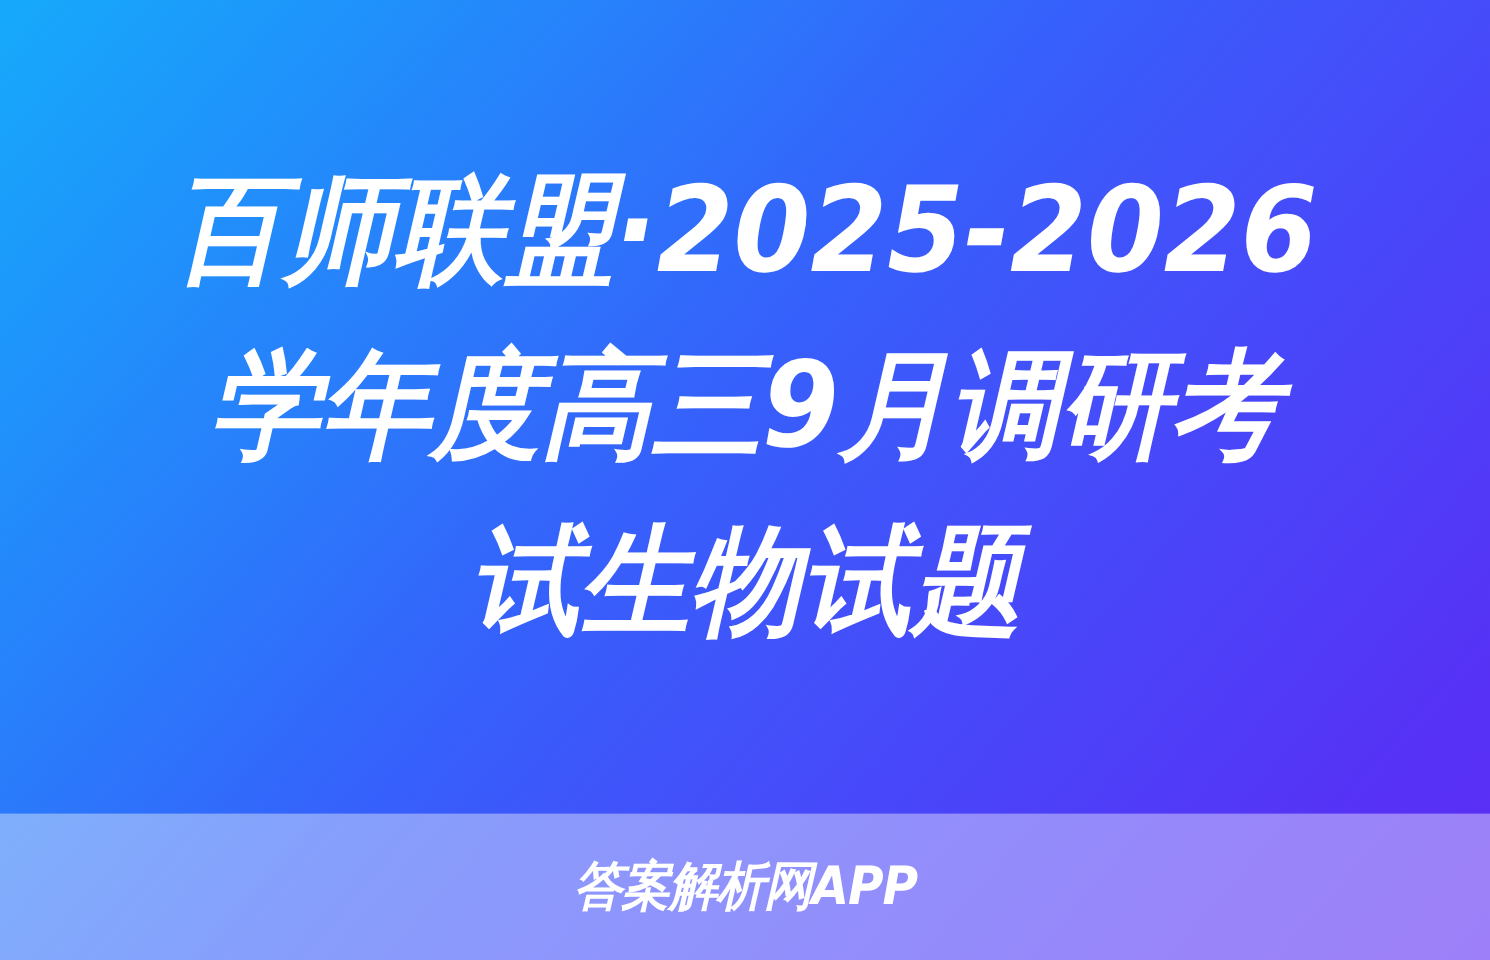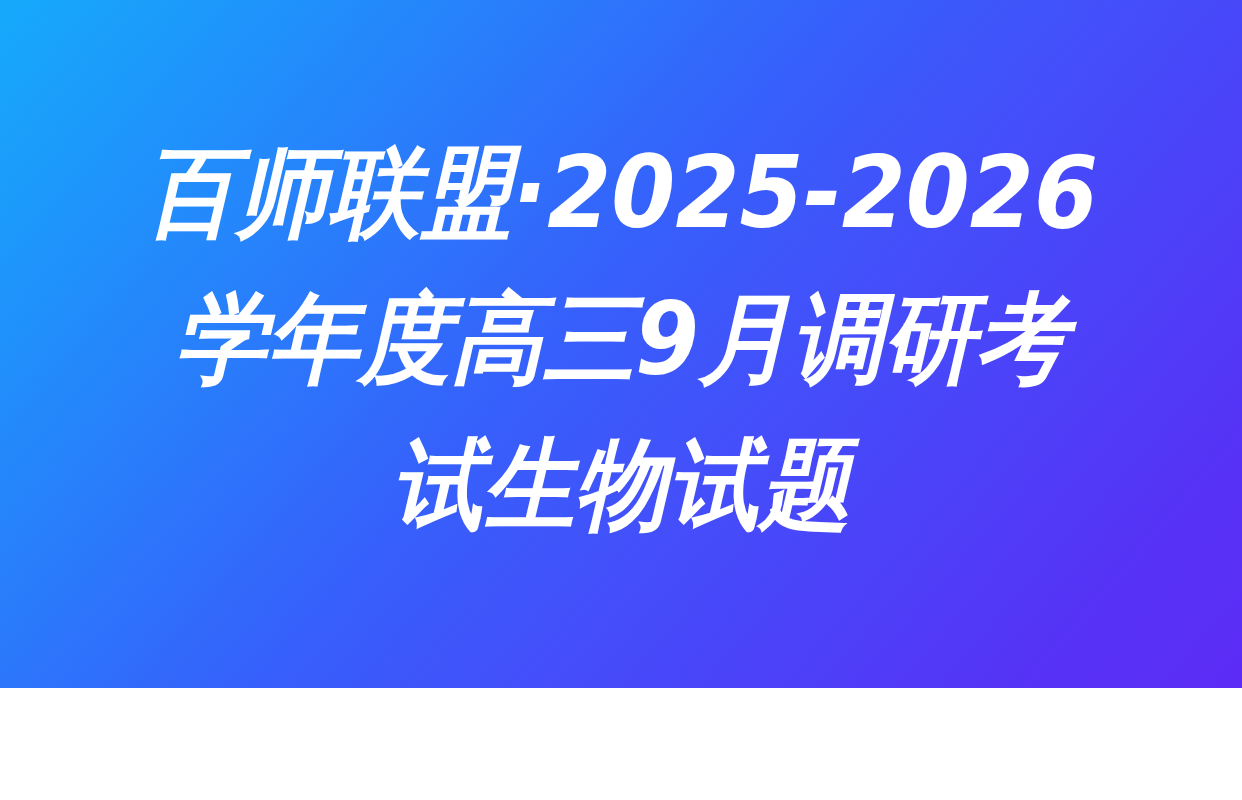--- a/index.html
+++ b/index.html
@@ -10,21 +10,21 @@
     overflow: hidden;
   }
 
   body {
     font-family: "Liberation Sans", "DejaVu Sans", sans-serif;
   }
 
   .poster {
     position: relative;
     width: 1242px;
-    height: 688px;
+    height: 800px;
     overflow: hidden;
     background: linear-gradient(131deg,
         #16AAFB 0%,
         #1E95FB 14%,
         #2A7BFB 30%,
         #3660FB 46%,
         #4350FA 60%,
         #4C41F9 74%,
         #5633F6 88%,
         #5C2BF5 100%);
@@ -89,14 +89,17 @@
 </style>
 </head>
 <body>
 
 <div class="poster">
 
   <div class="title-area">
     <div class="title">百师联盟·2025-2026学年度高三9月调研考试生物试题</div>
   </div>
 
+  <div class="footer-band">
+    <div class="footer-label">答案解析网APP</div>
+  </div>
 
 </div>
 
 </body></html>

